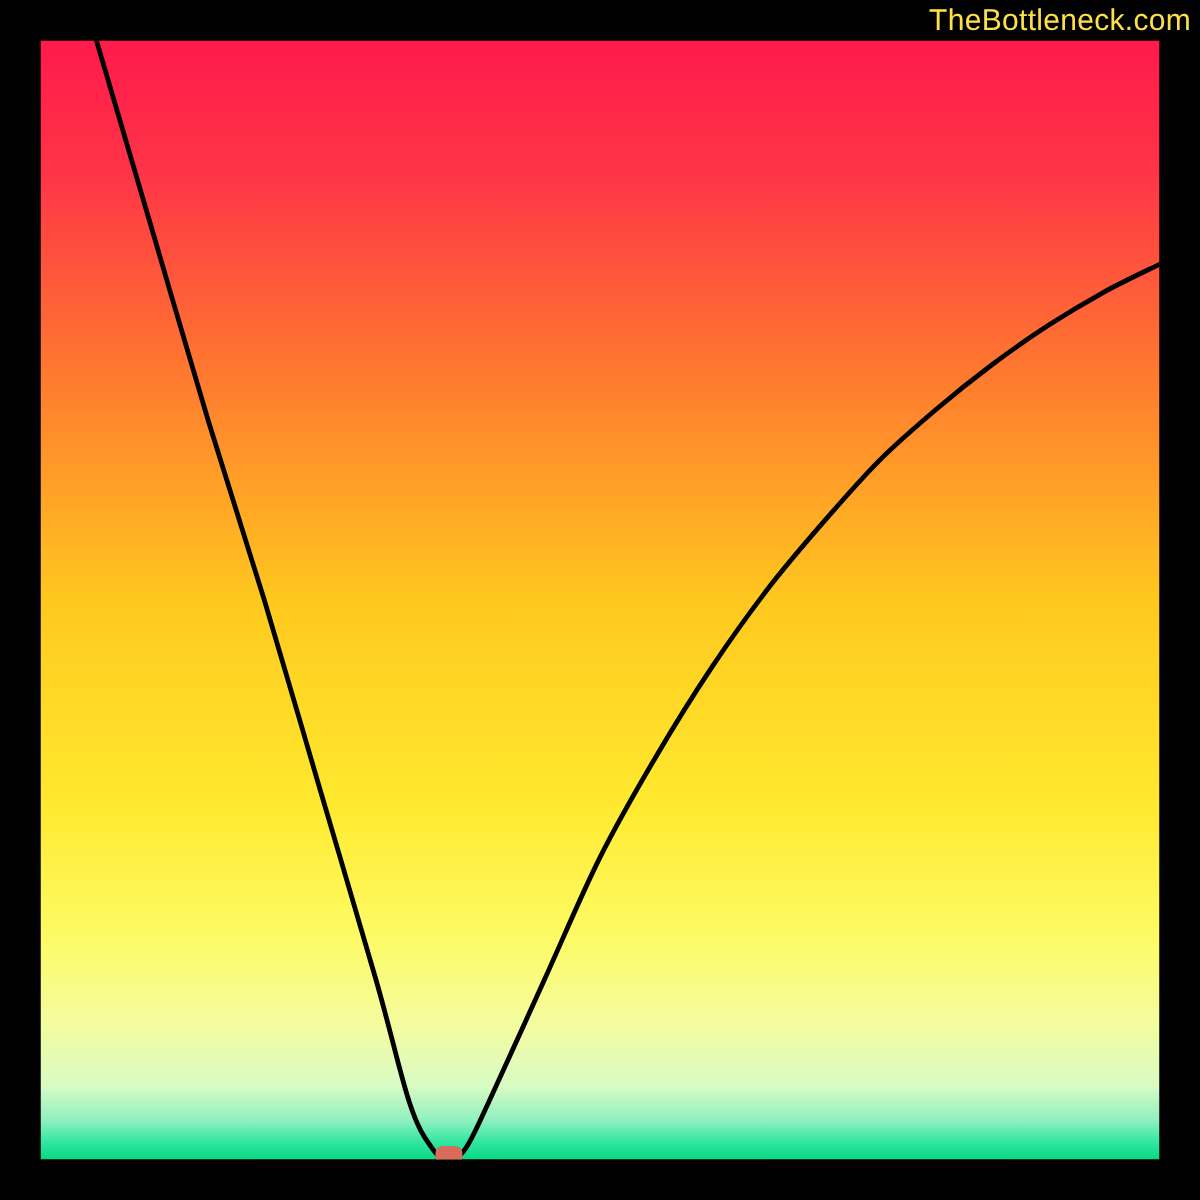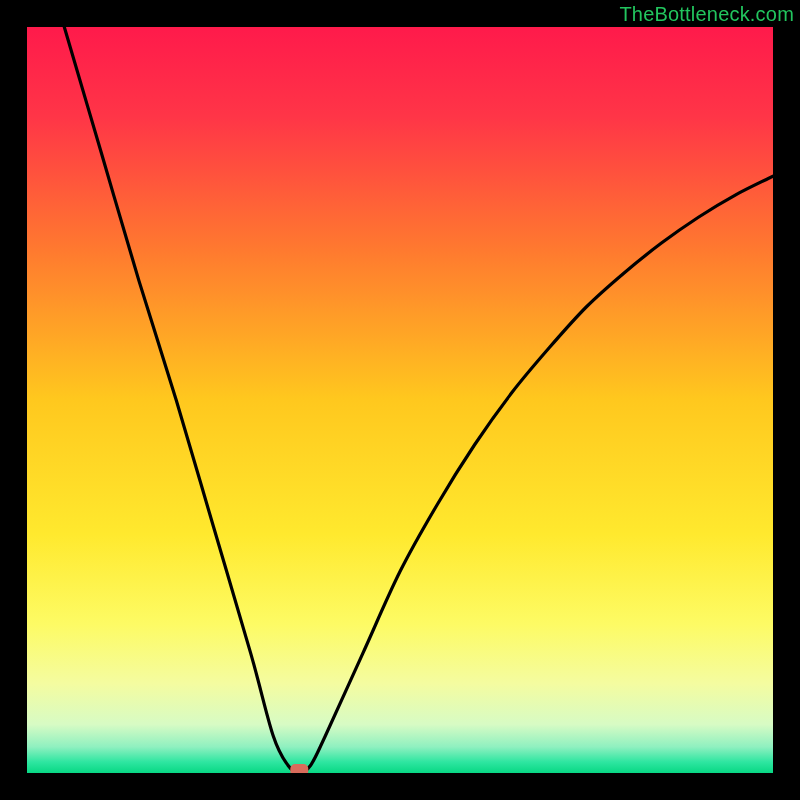--- a/index.html
+++ b/index.html
@@ -20,21 +20,21 @@
     background: #000;
   }
   .plot {
     position: absolute;
     left: 0; top: 0; width: 746px; height: 746px;
   }
   .credit {
     position: absolute;
     top: 3px;
     right: 6px;
-    color: #22c55e;
+    color: #fde047;
     font-size: 20px;
     font-weight: 500;
     letter-spacing: 0.2px;
   }
 </style>
 </head>
 <body>
 
 <div class="frame">
   <svg class="plot" viewBox="0 0 746 746">

